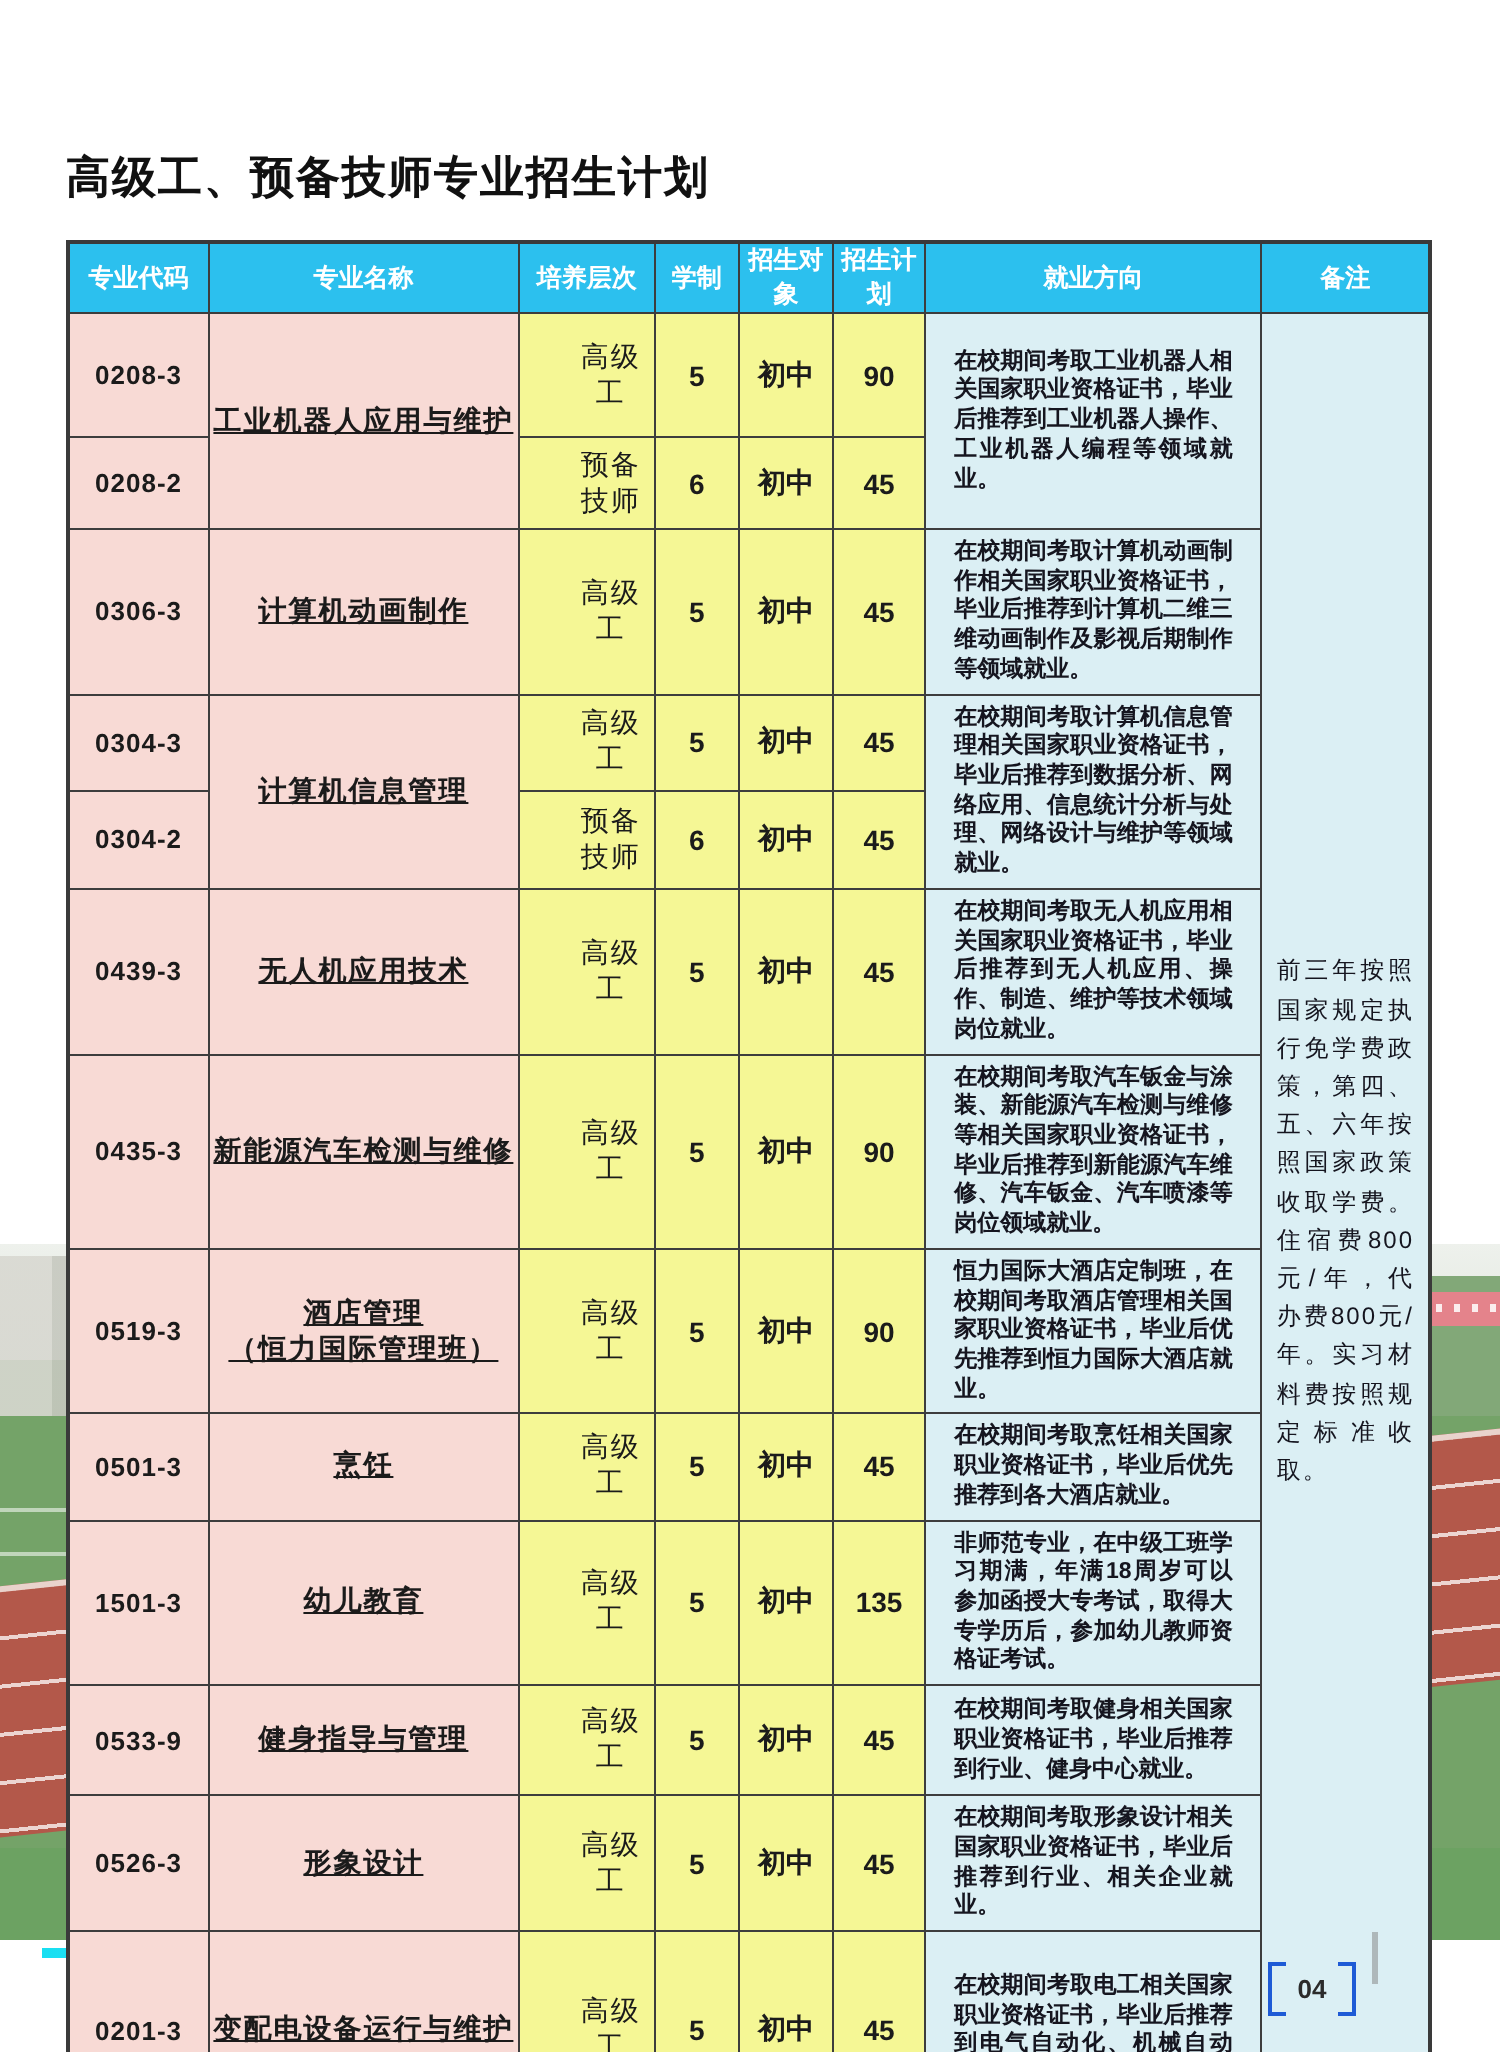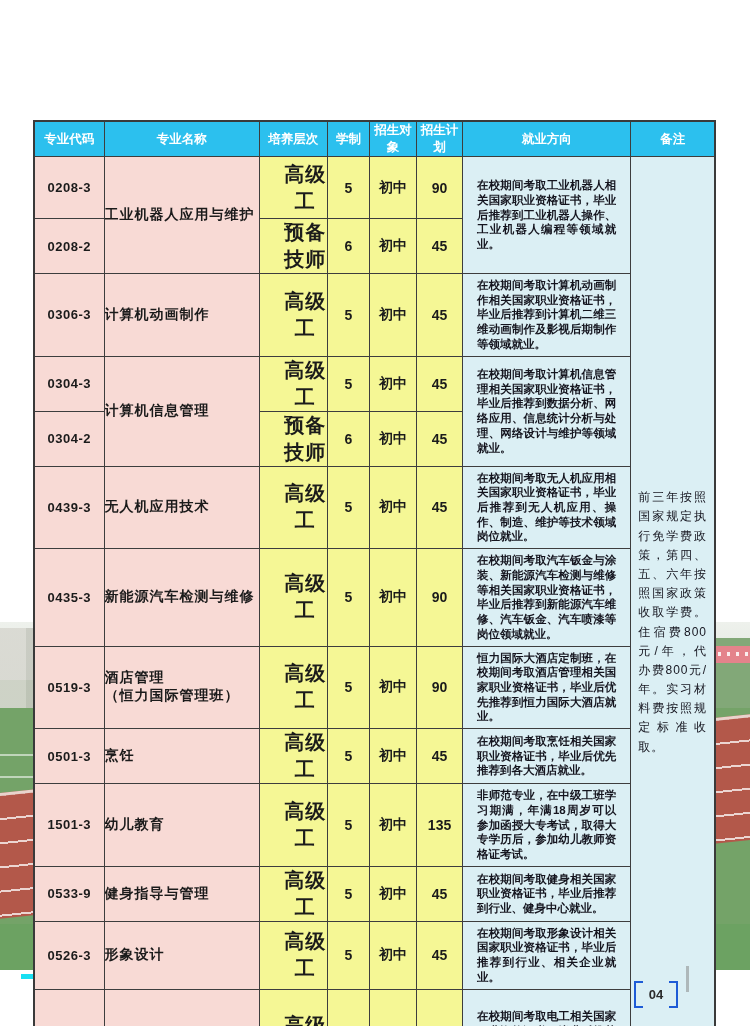--- a/index.html
+++ b/index.html
@@ -36,22 +36,22 @@
   .title { position:absolute; left:33px; top:74px; font-size:22px; font-weight:bold; color:#111;
            letter-spacing:1px; }
 
   
   .tbl-wrap { position:absolute; left:33px; top:120px; }
   table { border-collapse:collapse; table-layout:fixed; width:683px; background:#fff;
           border:2px solid #3a3a3a; }
   th,td { border:1.5px solid #3d3d3d; padding:0; overflow:hidden; }
   th { background:#2CC0EE; color:#ffffff; font-size:12.5px; font-weight:bold; text-align:center; }
   td.code { background:#F8DAD5; font-size:13px; font-weight:bold; color:#1b1b1b; text-align:center; letter-spacing:.5px; }
-  td.name { background:#F8DAD5; font-size:14px; font-weight:bold; color:#1b1b1b; text-align:left; white-space:pre-line; letter-spacing:1px; }
-  td.lv   { background:#F5F795; font-size:20px; font-weight:bold; color:#1b1b1b; text-align:center; letter-spacing:1px;padding-left:24px; }
+  td.name { background:#F8DAD5; font-size:14px; font-weight:bold; color:#1b1b1b; text-align:center; white-space:pre-line; letter-spacing:1px;text-decoration:underline; }
+  td.lv   { background:#F5F795; font-size:14px; font-weight:normal; color:#1b1b1b; text-align:center; letter-spacing:1px;padding-left:24px; }
   td.num  { background:#F5F795; font-size:14px; font-weight:bold; color:#1b1b1b; text-align:center; }
   td.emp  { background:#DBEFF4; font-size:11.5px; font-weight:bold; color:#15151f; line-height:1.28;
             padding:4px 14px; vertical-align:middle; text-align:justify; text-justify:inter-ideograph; }
   td.rem  { background:#DBEFF4; font-size:12px; font-weight:normal; color:#15151f; line-height:1.6;
             padding:0 7px; vertical-align:middle; text-align:justify; text-justify:inter-ideograph; letter-spacing:1px; }
 
   
   .pagenum { position:absolute; left:634px; top:981px; display:flex; align-items:stretch; height:27px; }
   .bracket { width:9px; border:2px solid #1E5BD6; }
   .bracket.l { border-right:none; }
@@ -70,20 +70,21 @@
     <div class="ph-buildings"></div>
     <div class="ph-trees"></div>
     <div class="ph-banner"></div>
     <div class="ph-fieldlines"></div>
     <div class="ph-track"></div>
     <div class="ph-bottomgrass"></div>
   </div>
 
   <div class="accent-line"></div>
 
+  <div class="title">高级工、预备技师专业招生计划</div>
 
   <div class="tbl-wrap">
     <table>
       <colgroup>
         <col style="width:70px">
           <col style="width:155px">
           <col style="width:68px">
           <col style="width:42px">
         <col style="width:47px">
           <col style="width:46px">

